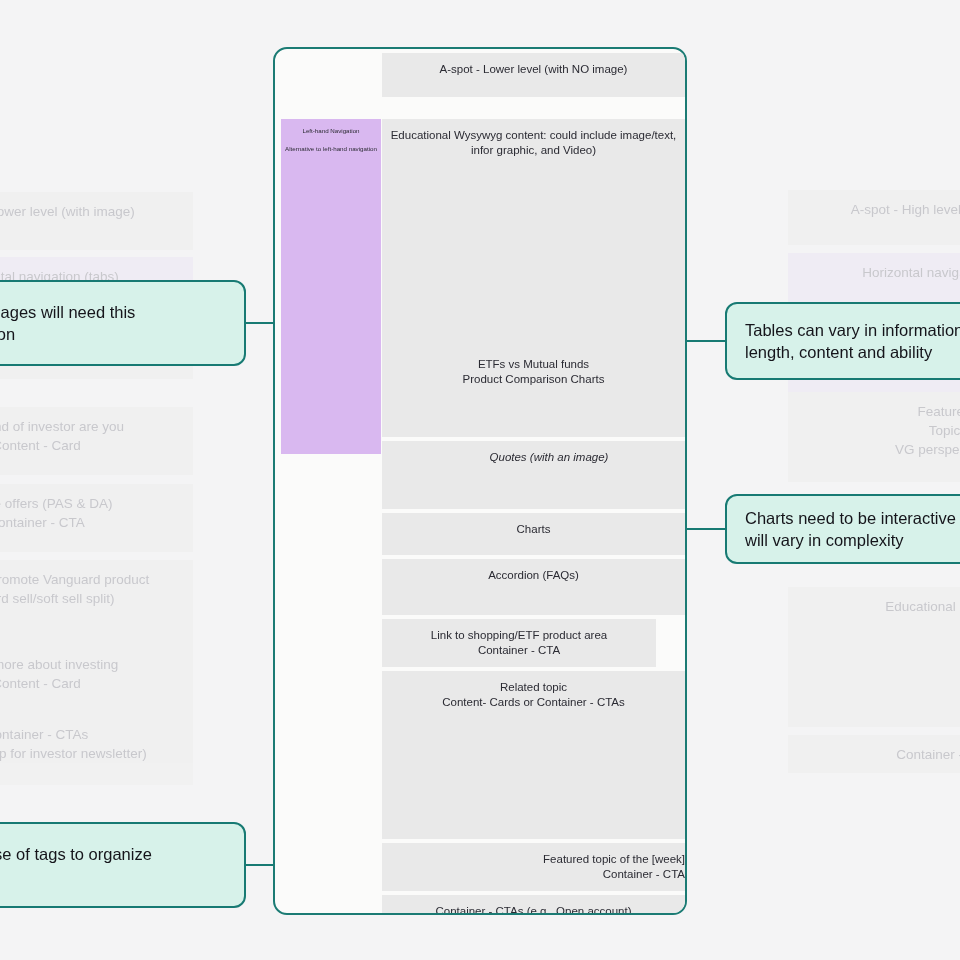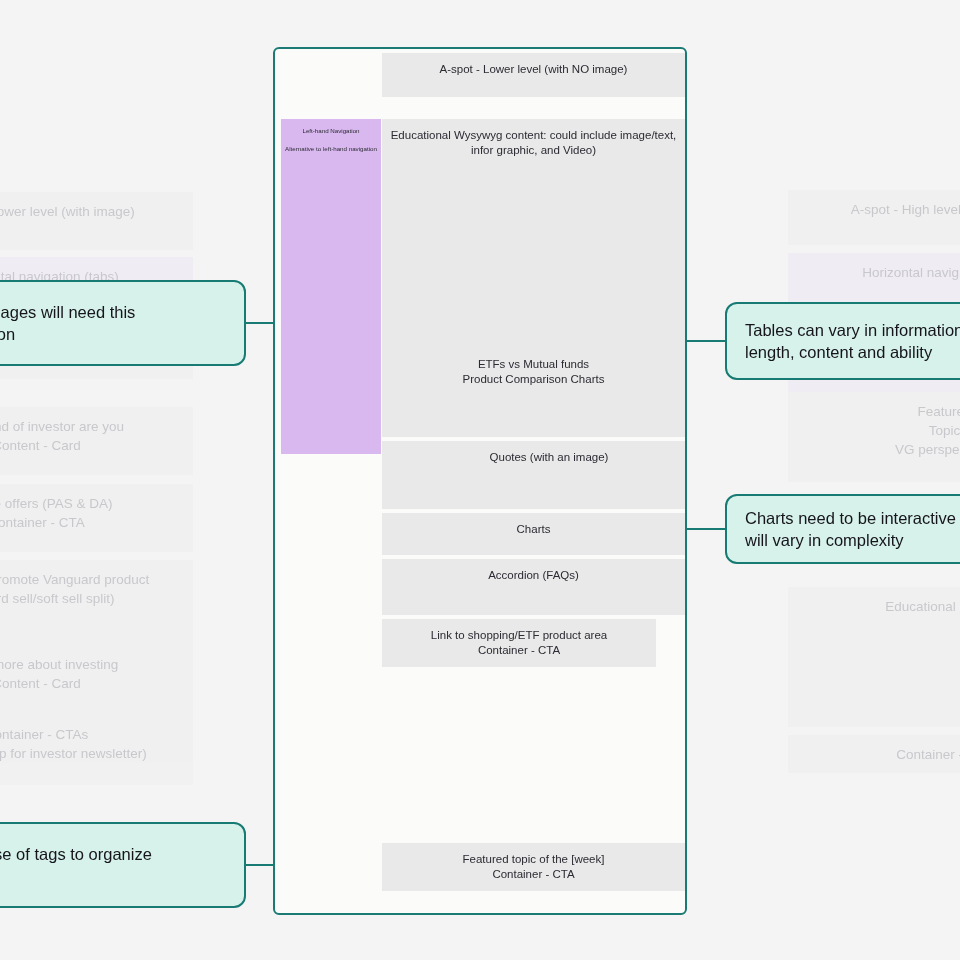--- a/index.html
+++ b/index.html
@@ -33,21 +33,21 @@
   }
   .ghost-row.lav { background: #eae2f3; }
 
   
   #main-card {
     position: absolute;
     left: 273px; top: 47px;
     width: 414px; height: 868px;
     background: #fbfbfa;
     border: 2px solid #1b7b74;
-    border-radius: 6px;
+    border-radius: 14px;
     overflow: hidden;
     box-sizing: border-box;
   }
   .blk {
     position: absolute;
     background: #e9e9e9;
     color: #2b2b33;
     font-size: 11.5px;
     line-height: 14.5px;
     text-align: center;
@@ -130,27 +130,30 @@
     <div class="lnav" style="left:6px; top:70px; width:100px; height:335px;">
       <span>Left-hand Navigation</span>
       <span class="l2">Alternative to left-hand navigation</span>
     </div>
 
     <div class="blk" style="left:107px; top:4px; width:303px; height:44px;">A-spot - Lower level (with NO image)</div>
     <div class="blk" style="left:107px; top:70px; width:303px; height:318px;">Educational Wysywyg content: could include image/text,
 infor graphic, and Video)</div>
     <div class="blk" style="left:107px; top:252px; width:303px; height:136px; padding-top:56px;">ETFs vs Mutual funds
 Product Comparison Charts</div>
-    <div class="blk" style="left:107px; top:392px; width:334px; height:68px;">Quotes (with an image)</div>
+    <div class="blk" style="left:107px; top:392px; width:334px; height:68px;font-style:italic;">Quotes (with an image)</div>
     <div class="blk" style="left:107px; top:464px; width:303px; height:42px;">Charts</div>
     <div class="blk" style="left:107px; top:510px; width:303px; height:56px;">Accordion (FAQs)</div>
     <div class="blk" style="left:107px; top:570px; width:274px; height:48px;">Link to shopping/ETF product area
 Container - CTA</div>
-    <div class="blk" style="left:107px; top:794px; width:303px; height:48px;">Featured topic of the [week]
+    <div class="blk" style="left:107px; top:622px; width:303px; height:168px;">Related topic
+Content- Cards or Container - CTAs</div>
+    <div class="blk" style="left:107px; top:794px; width:303px; height:48px;text-align:right;">Featured topic of the [week]
 Container - CTA</div>
+    <div class="blk" style="left:107px; top:846px; width:303px; height:30px;">Container - CTAs (e.g., Open account)</div>
   </div>
 
   <div class="callout" style="left:-80px; top:280px; width:326px; height:86px;">
     <span class="txt">Not all pages will need this
 navigation</span>
   </div>
 
   <div class="callout" style="left:-80px; top:822px; width:326px; height:86px;">
     <span class="txt">Make use of tags to organize
 content</span>

